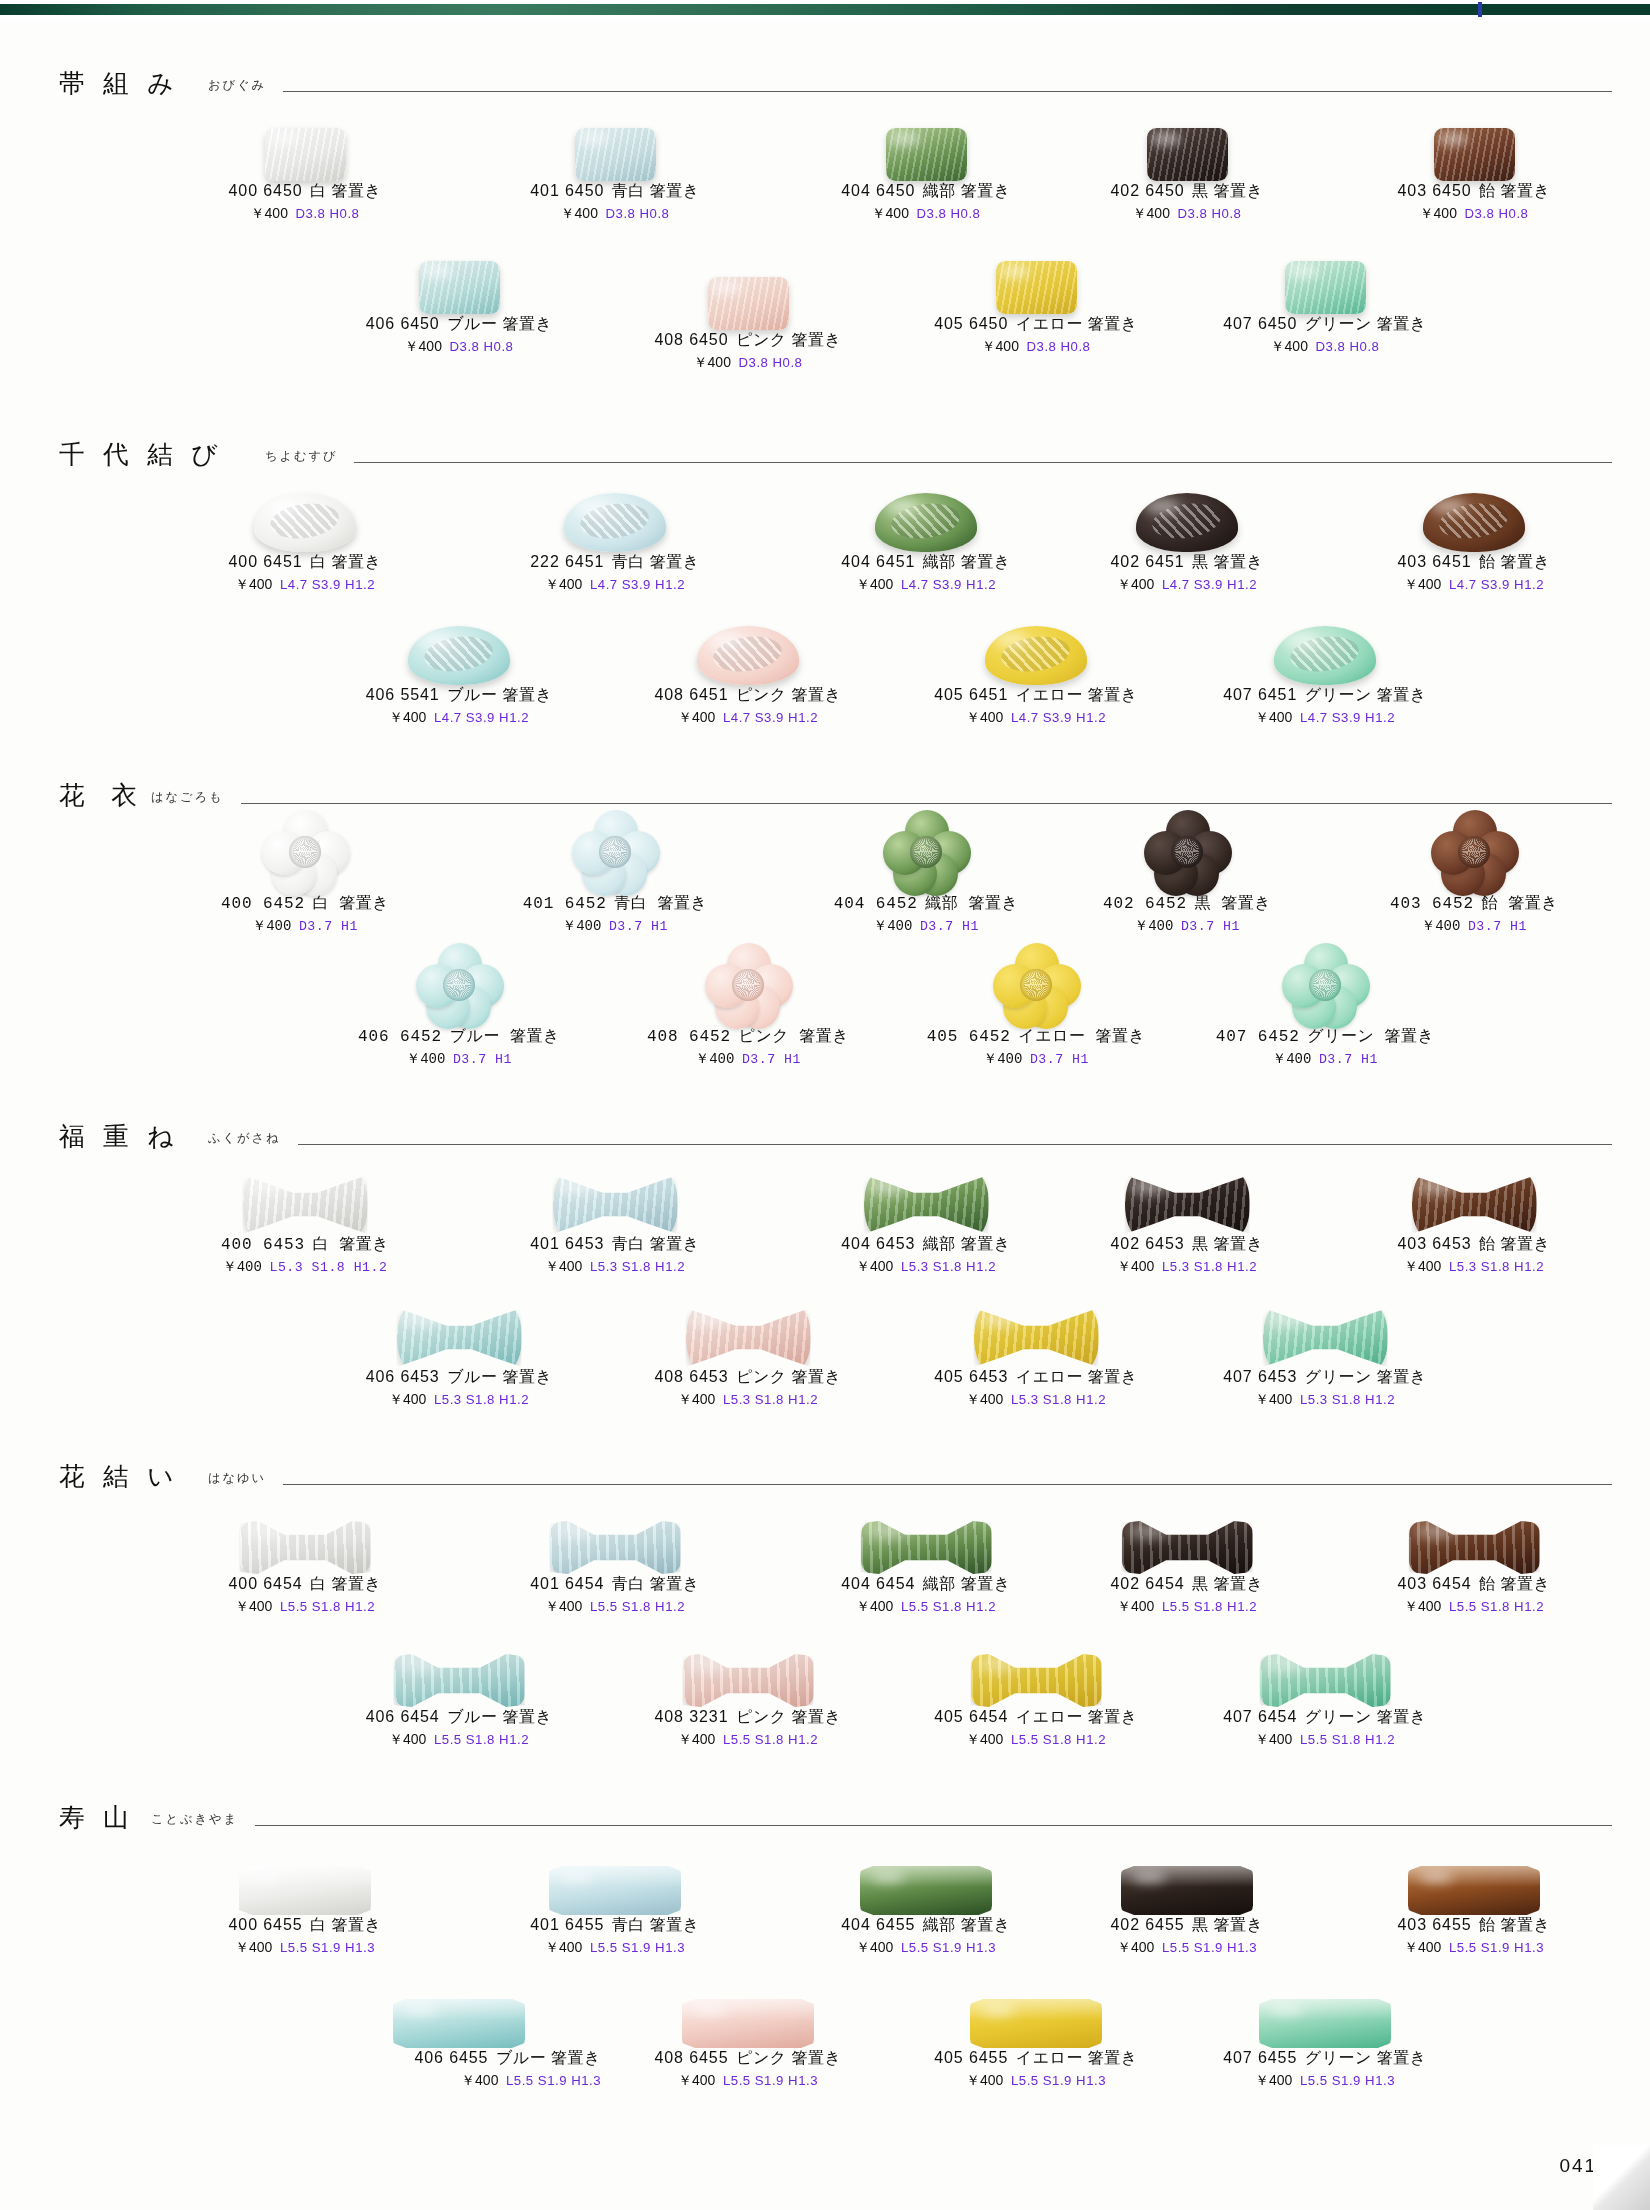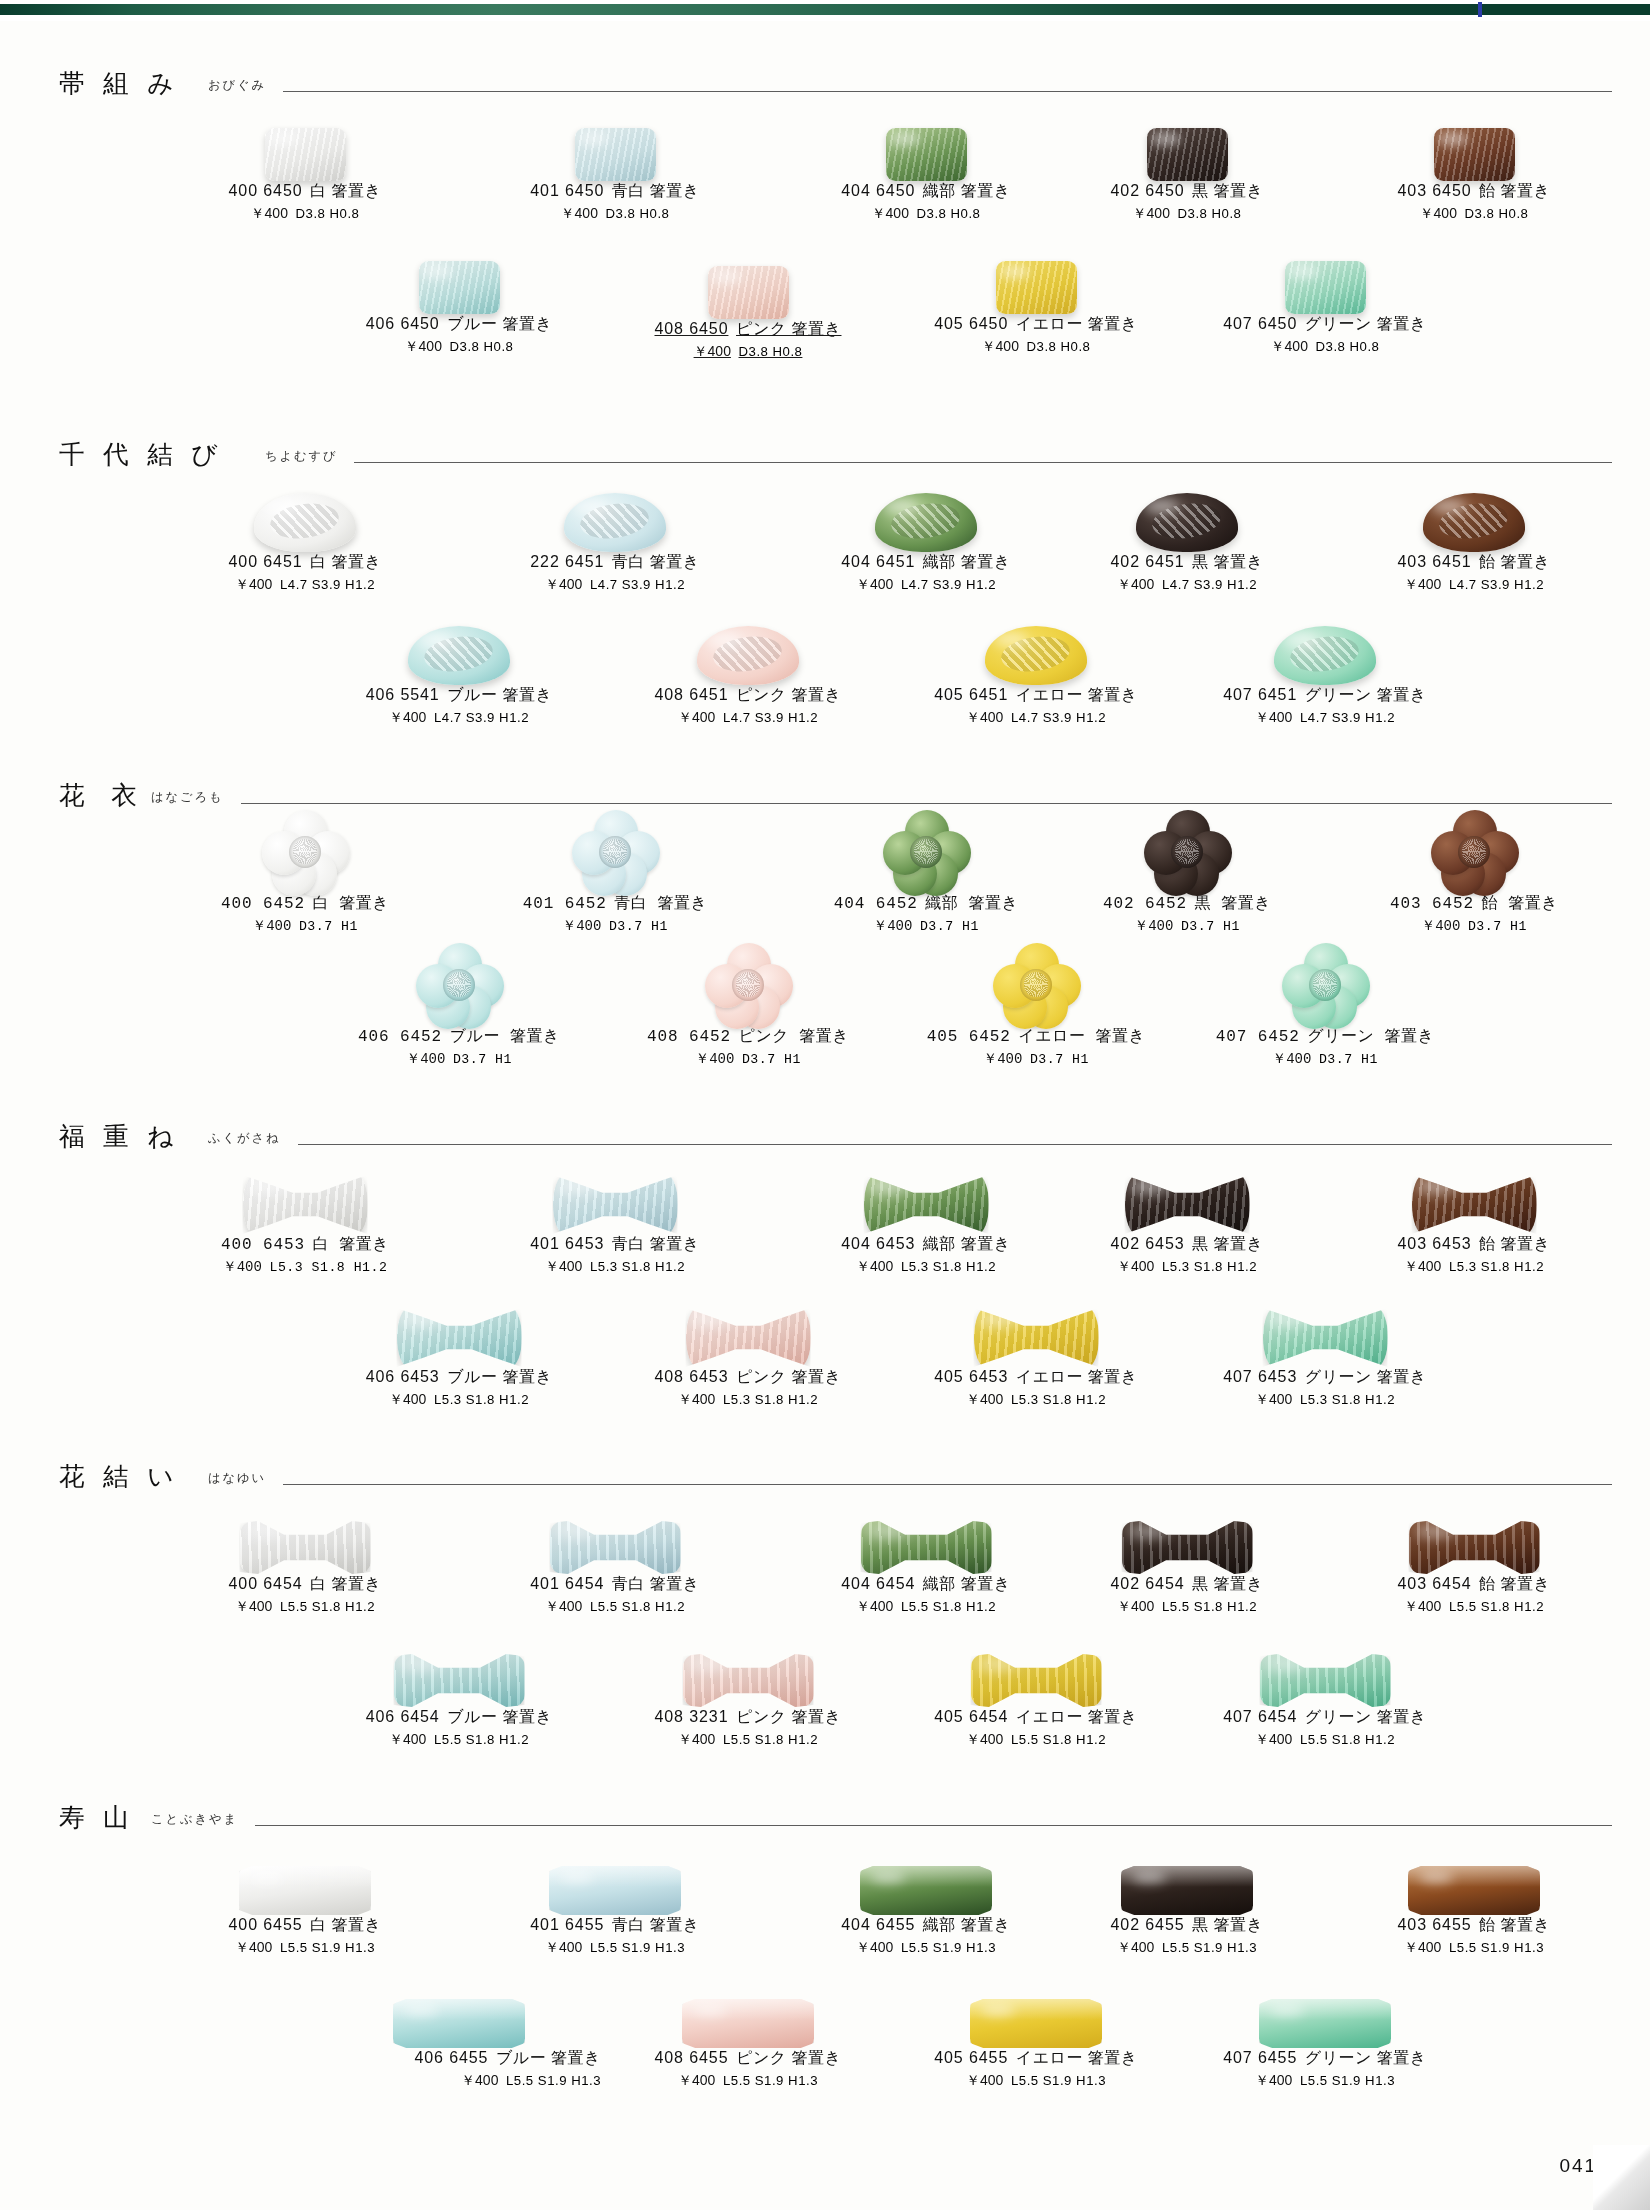--- a/index.html
+++ b/index.html
@@ -33,21 +33,21 @@
   .sec-rule-inner { position:absolute; height:0.9px; background:#5d5d5d; top:24.6px; right:38px; }
 
   .row { position:relative; }
   .cell { position:absolute; text-align:center; }
   .img-wrap { position:relative; height:87px; display:flex; align-items:flex-end; justify-content:center; }
   .caption { font-size:16px; white-space:nowrap; letter-spacing:0.5px; color:#111; }
   .caption .code { letter-spacing:0.9px; }
   .caption .name { margin-left:7.6px; }
   .price { font-size:14px; white-space:nowrap; color:#111; margin-top:2.8px; }
   .price .yen { letter-spacing:0px; }
-  .price .dims { font-size:13.2px; margin-left:7.6px; color:#000000; letter-spacing:0.5px; }
+  .price .dims { font-size:13.2px; margin-left:7.6px; color:#6d28d9; letter-spacing:0.5px; }
 
   
   .obj { position:relative; }
 
   
   .obi { width:81px; height:53px; border-radius:9.5px;
     background:linear-gradient(160deg,var(--c1),var(--c2) 55%,var(--c3));
     box-shadow:0 3.8px 6.6px rgba(0,0,0,.17);
     overflow:hidden;
   }
@@ -221,21 +221,21 @@
           <div class="img-wrap">
               <div class="obj obi" style="--c1:#eaf7f6;--c2:#bfe4e2;--c3:#8cc9c7;"></div>
             </div>
           <div class="caption">
             <span class="code">406 6450</span><span class="name">ブルー 箸置き</span>
           </div>
           <div class="price">
             <span class="yen">￥400</span><span class="dims">D3.8  H0.8</span>
           </div>
         </div>
-          <div class="cell" style="left:606px;top:5px;width:284px;text-decoration:underline;">
+          <div class="cell" style="left:606px;top:16px;width:284px;">
           <div class="img-wrap">
               <div class="obj obi" style="--c1:#fdeee8;--c2:#f6d6cb;--c3:#e9b8a9;"></div>
             </div>
           <div class="caption">
             <span class="code">408 6450</span><span class="name">ピンク 箸置き</span>
           </div>
           <div class="price">
             <span class="yen">￥400</span><span class="dims">D3.8  H0.8</span>
           </div>
         </div>

